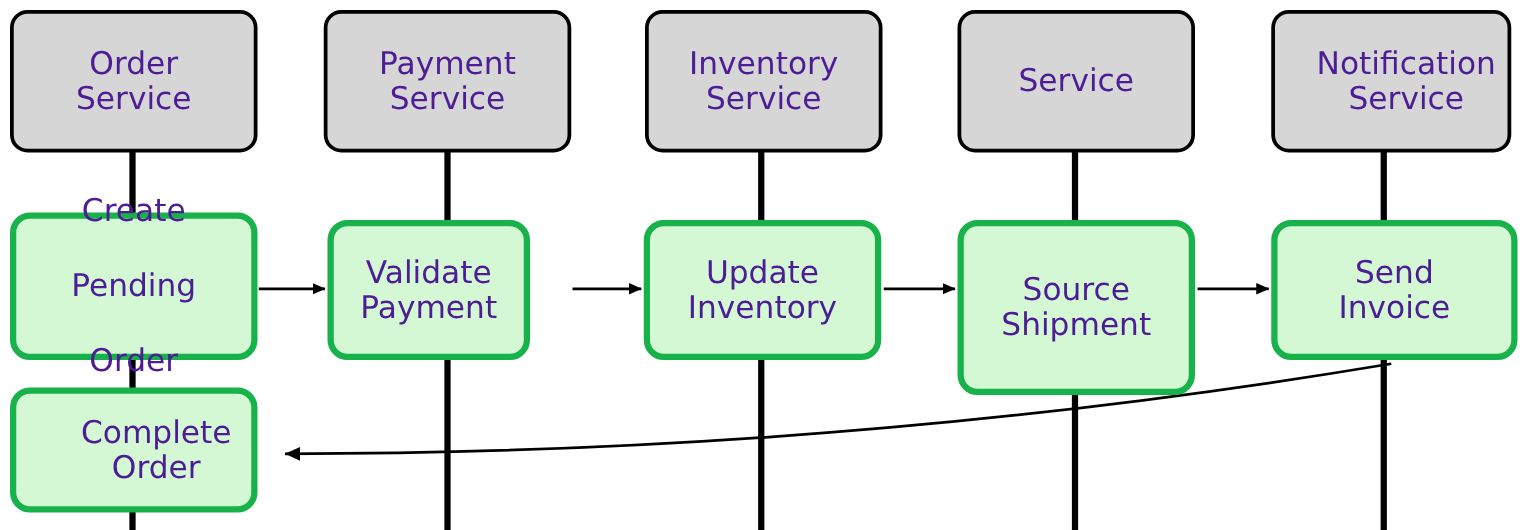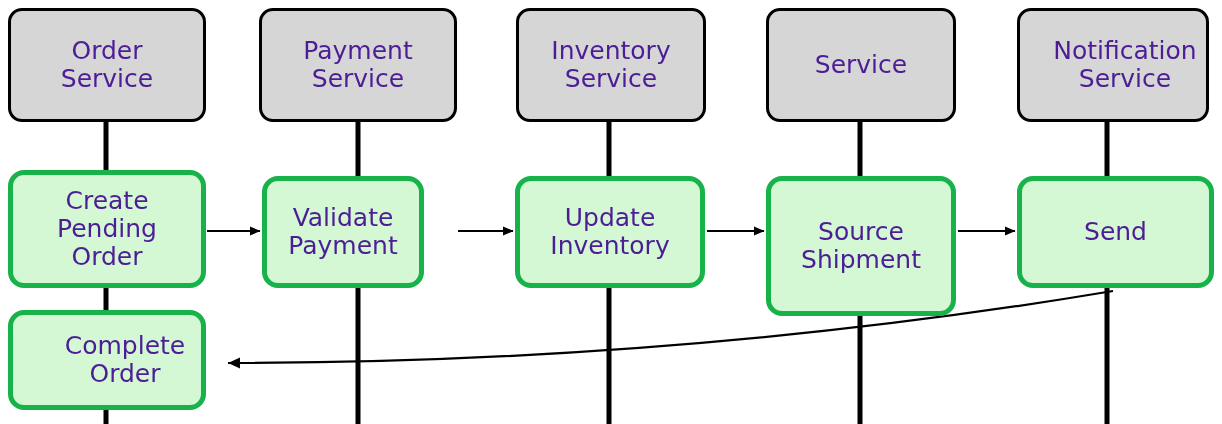--- a/index.html
+++ b/index.html
@@ -104,21 +104,21 @@
 
   <div class="node-box node-lane-header" style="left:766px; top:8px; width:190px; height:114px;">
     <span class="node-line">Service</span>
   </div>
 
   <div class="node-box node-lane-header" style="left:1017px; top:8px; width:192px; height:114px;padding-left:24px;">
     <span class="node-line">Notification</span>
     <span class="node-line">Service</span>
   </div>
 
-  <div class="node-box node-activity" style="left:8px; top:170px; width:198px; height:118px;">
+  <div class="node-box node-activity" style="left:8px; top:170px; width:198px; height:118px;gap:32px;">
     <span class="node-line">Create</span>
     <span class="node-line">Pending</span>
     <span class="node-line">Order</span>
   </div>
 
   <div class="node-box node-activity" style="left:262px; top:176px; width:162px; height:112px;">
     <span class="node-line">Validate</span>
     <span class="node-line">Payment</span>
   </div>
 
@@ -127,20 +127,21 @@
     <span class="node-line">Inventory</span>
   </div>
 
   <div class="node-box node-activity" style="left:766px; top:176px; width:190px; height:140px;">
     <span class="node-line">Source</span>
     <span class="node-line">Shipment</span>
   </div>
 
   <div class="node-box node-activity" style="left:1017px; top:176px; width:197px; height:112px;">
     <span class="node-line">Send</span>
+    <span class="node-line">Invoice</span>
   </div>
 
   <div class="node-box node-activity" style="left:8px; top:310px; width:198px; height:100px;padding-left:36px;">
     <span class="node-line">Complete</span>
     <span class="node-line">Order</span>
   </div>
 
 </div>
 
 </body></html>

